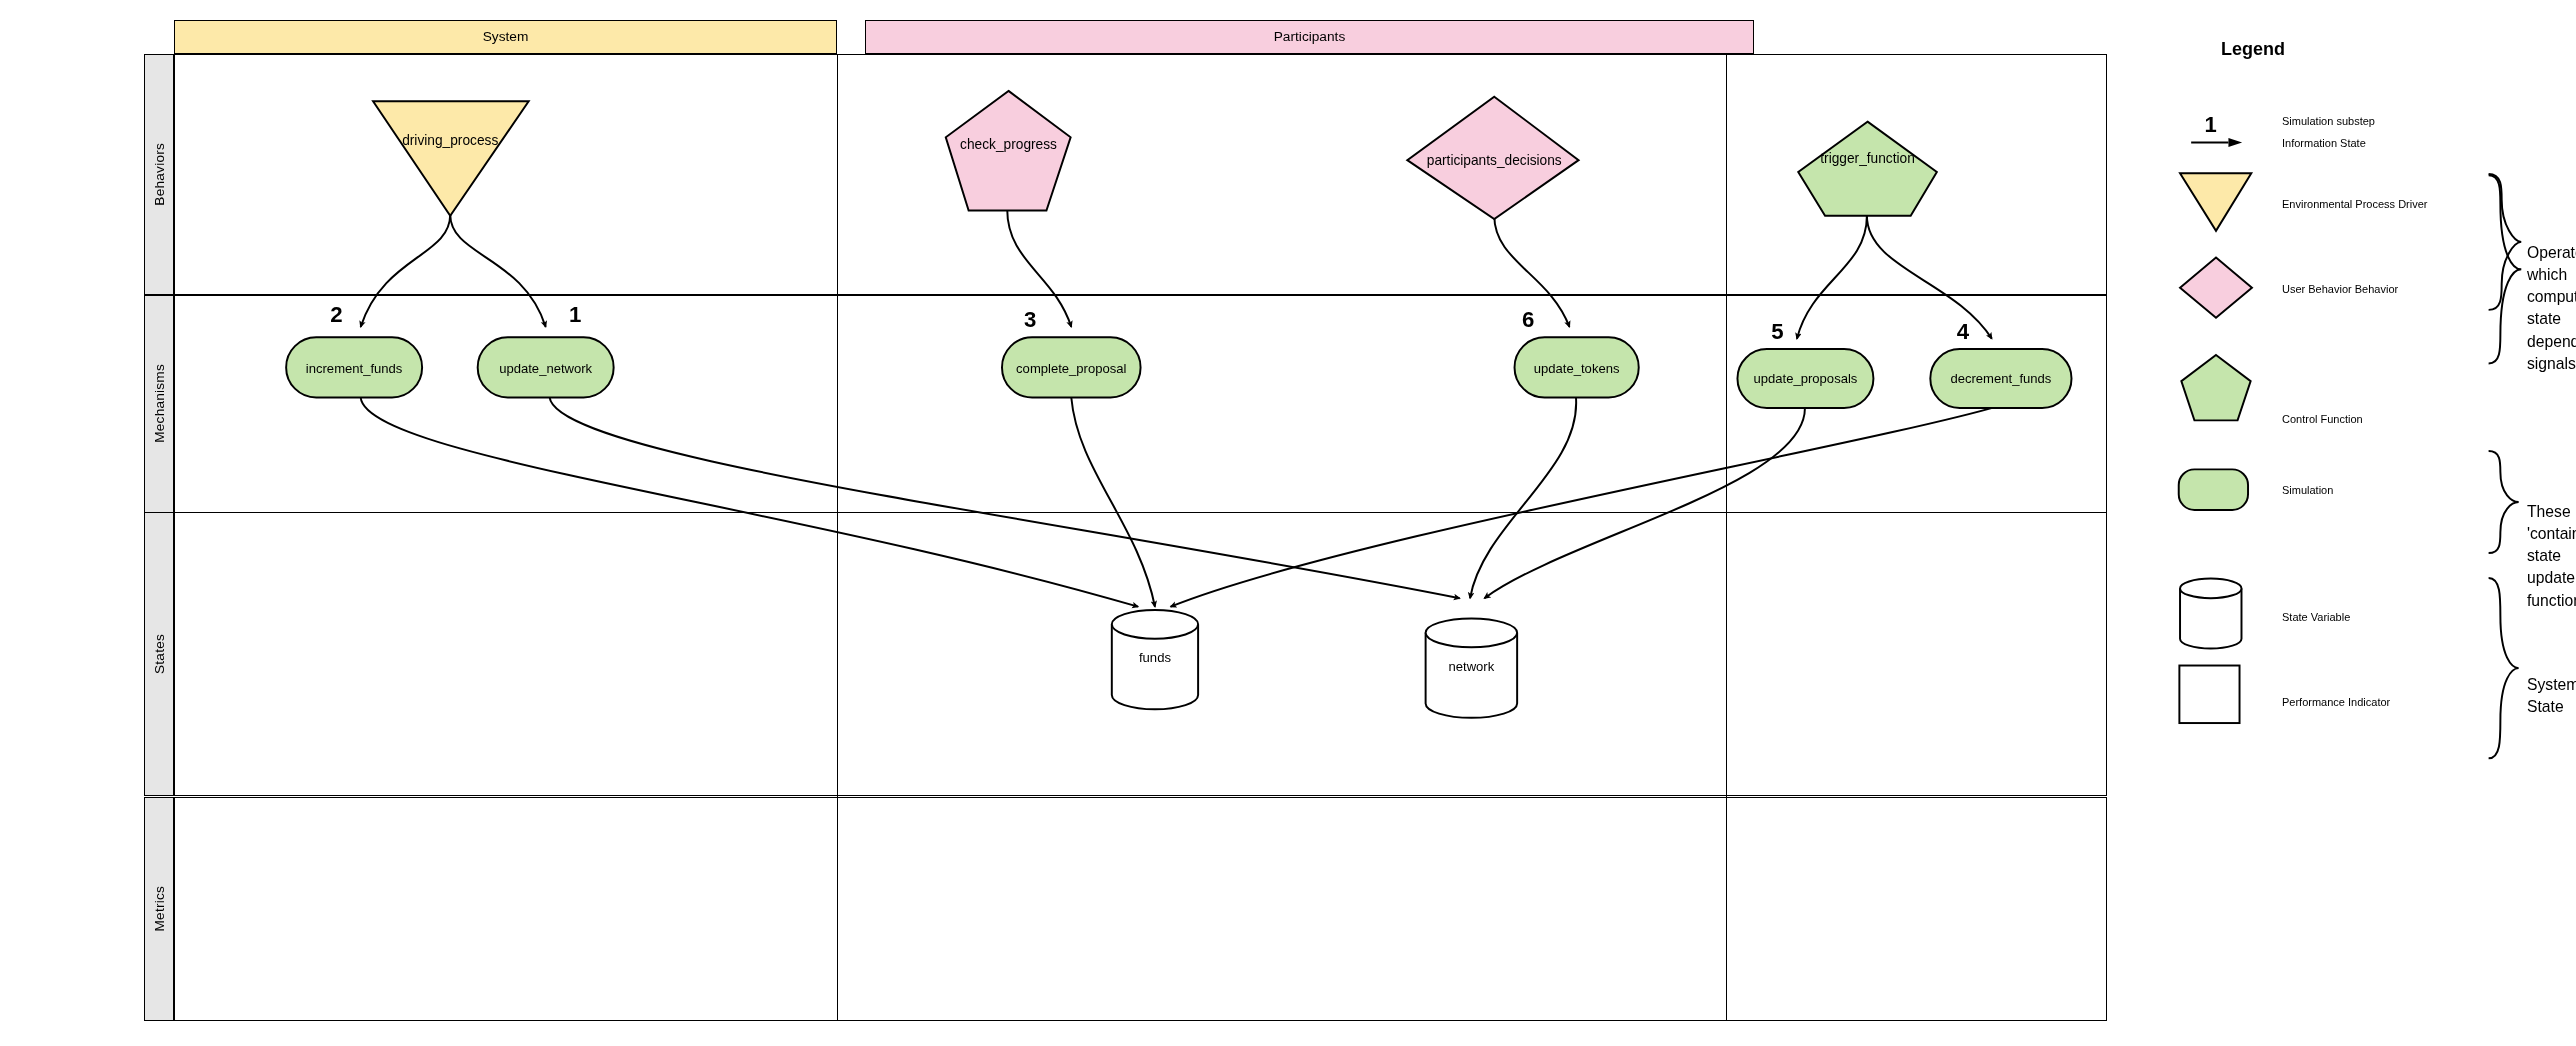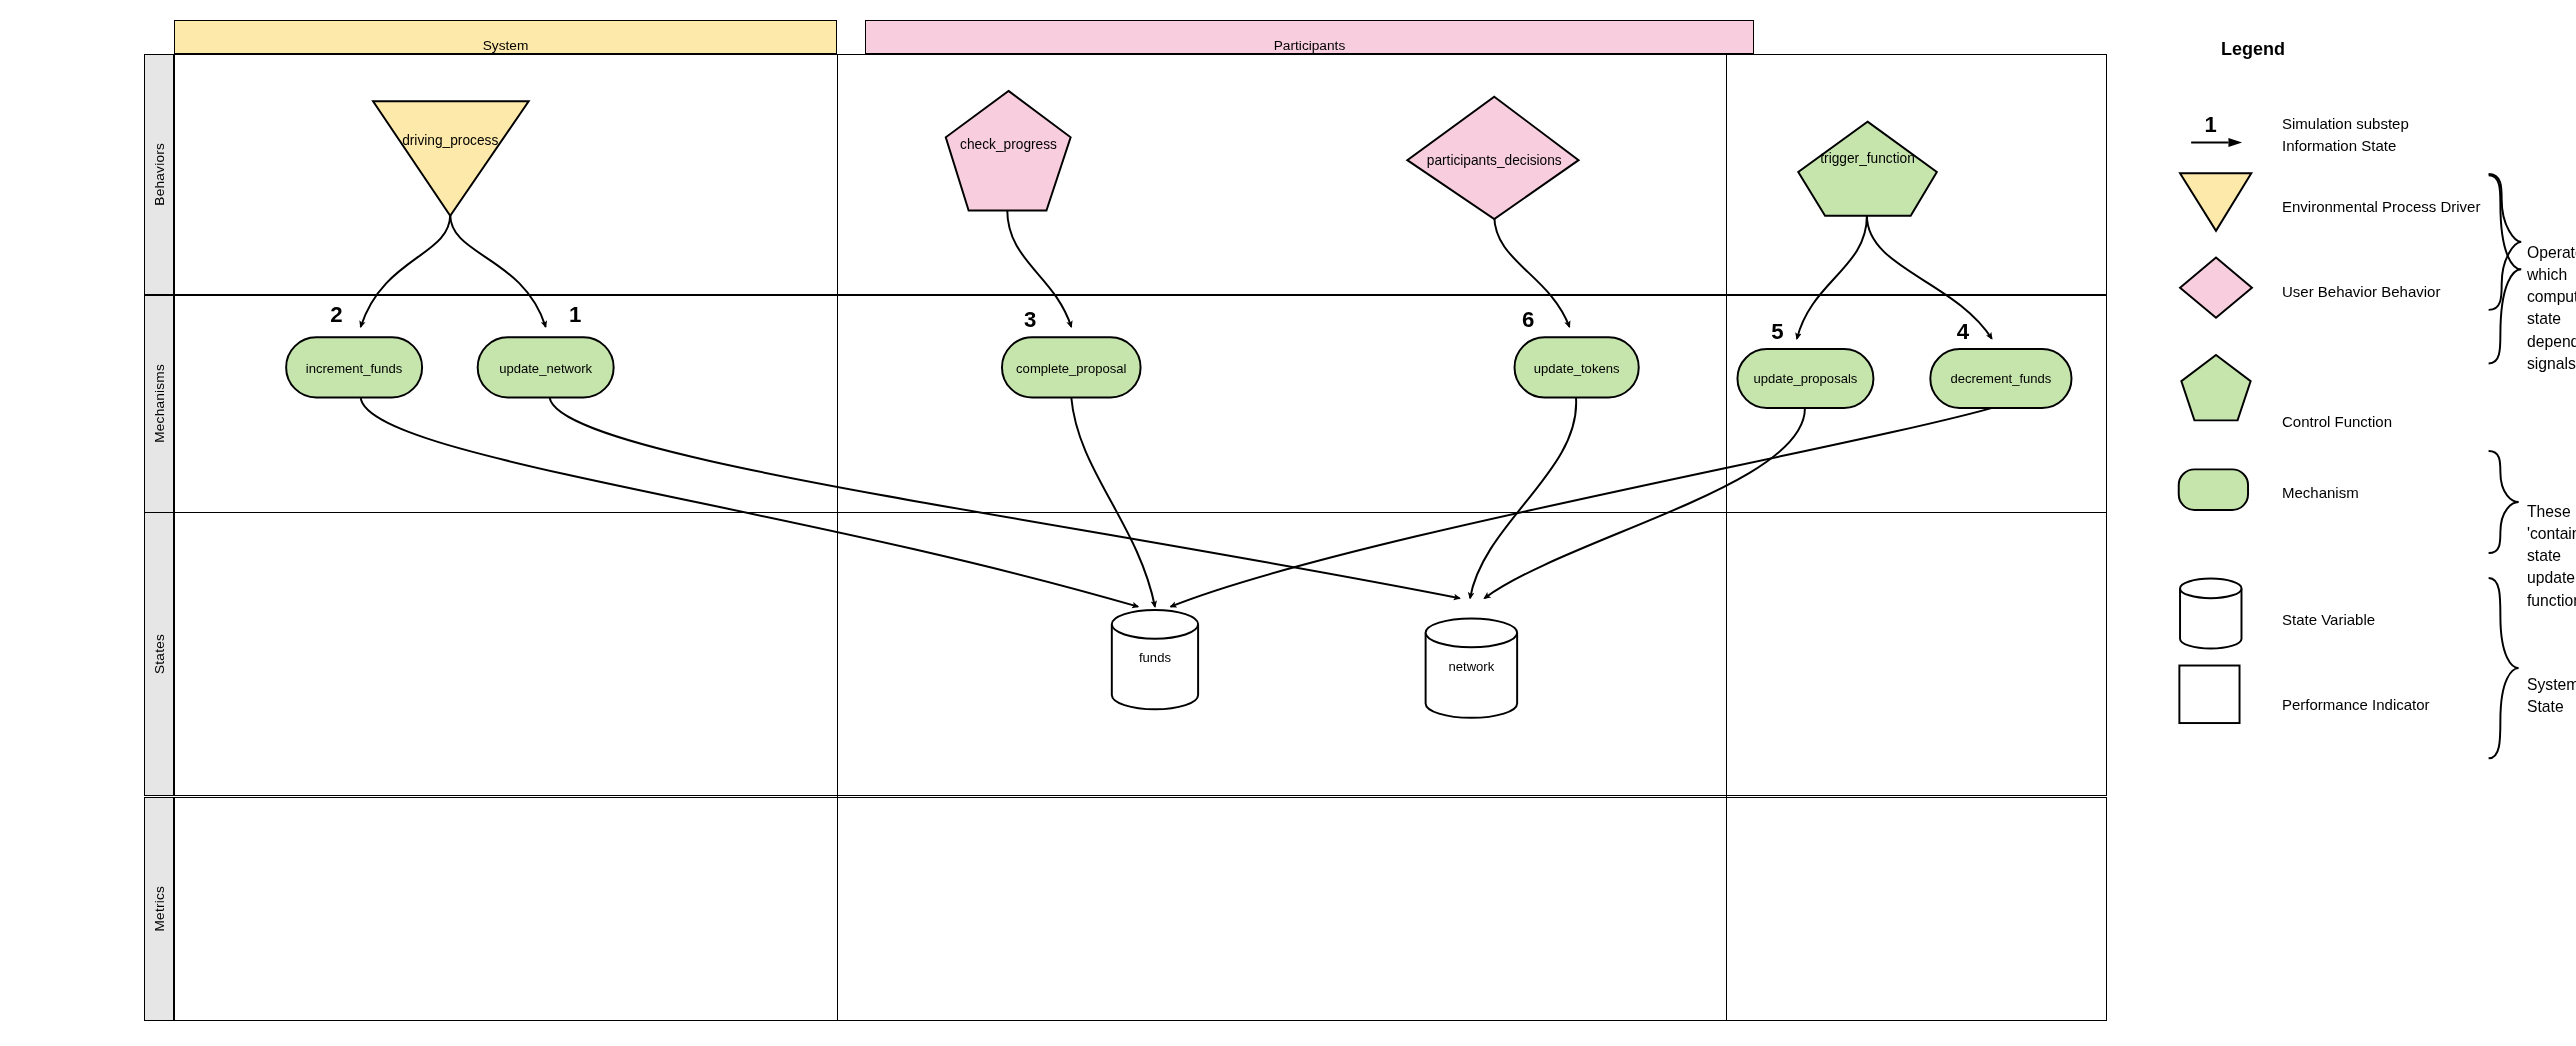--- a/index.html
+++ b/index.html
@@ -12,21 +12,21 @@
   #canvas{position:absolute;left:0;top:0;width:2576px;height:1046px;}
   svg#diagram{position:absolute;left:0;top:0;width:2576px;height:1046px;}
 
   
   .grid-wrap{position:absolute;left:144px;top:19.6px;width:1963px;height:1001px;}
 
   .col-header{
     position:absolute;top:0;height:34px;
     border:1.3px solid #000;
     box-sizing:border-box;
-    display:flex;align-items:flex-end;justify-content:center;
+    display:flex;align-items:center;justify-content:center;
     font-size:13.7px;
   }
   .col-header.system{left:30px;width:663px;background:#fde9a9;}
   .col-header.participants{left:721px;width:889px;background:#f8cede;}
   .col-header.proposal{left:1583px;width:381px;background:#c5e5ac;}
 
   .row-label{
     position:absolute;left:0;width:30px;
     background:#e6e6e6;border:1.3px solid #000;box-sizing:border-box;
     display:flex;align-items:center;justify-content:center;
@@ -45,21 +45,21 @@
   .row-metrics{top:777px;height:224px;}
 
   .vdiv{position:absolute;width:1.3px;background:#000;}
 
   
   .legend{position:absolute;left:2145px;top:19.6px;width:432px;height:732px;}
   .legend-title{
     position:absolute;left:0;top:19.6px;width:216px;text-align:center;
     font-size:18px;font-weight:bold;
   }
-  .lg-text{position:absolute;left:137px;width:294px;font-size:15px;line-height:1.35;}
+  .lg-text{position:absolute;left:137px;width:294px;font-size:11px;line-height:1.35;}
   .lg-num{font-size:22px;font-weight:bold;text-align:center;width:131px;}
   .brace-text{position:absolute;font-size:15.7px;line-height:1.42;}
 
   .shape-label{font-size:21px;}
   .step-num{font-size:34px;font-weight:bold;}
   .node-label{font-size:20px;}
   .state-label{font-size:20px;}
 </style>
 </head>
 <body>
@@ -243,21 +243,21 @@
     <div class="lg-text" style="position:absolute;top:94px;">Simulation substep</div>
 
     <div class="lg-text" style="position:absolute;top:116px;">Information State</div>
 
     <div class="lg-text" style="position:absolute;top:177px;">Environmental Process Driver</div>
 
     <div class="lg-text" style="position:absolute;top:262px;">User Behavior Behavior</div>
 
     <div class="lg-text" style="position:absolute;top:392px;">Control Function</div>
 
-    <div class="lg-text" style="position:absolute;top:463px;">Mechanism</div>
+    <div class="lg-text" style="position:absolute;top:463px;">Simulation</div>
 
     <div class="lg-text" style="position:absolute;top:590px;">State Variable</div>
 
     <div class="lg-text" style="position:absolute;top:675px;">Performance Indicator</div>
 
     <div class="brace-text" style="left:382px;top:222px;width:50px;">Operators which compute state dependent signals</div>
 
     <div class="brace-text" style="left:382px;top:481px;width:50px;">These 'contain' state update functions</div>
 
     <div class="brace-text" style="left:382px;top:654px;width:50px;">System State</div>

